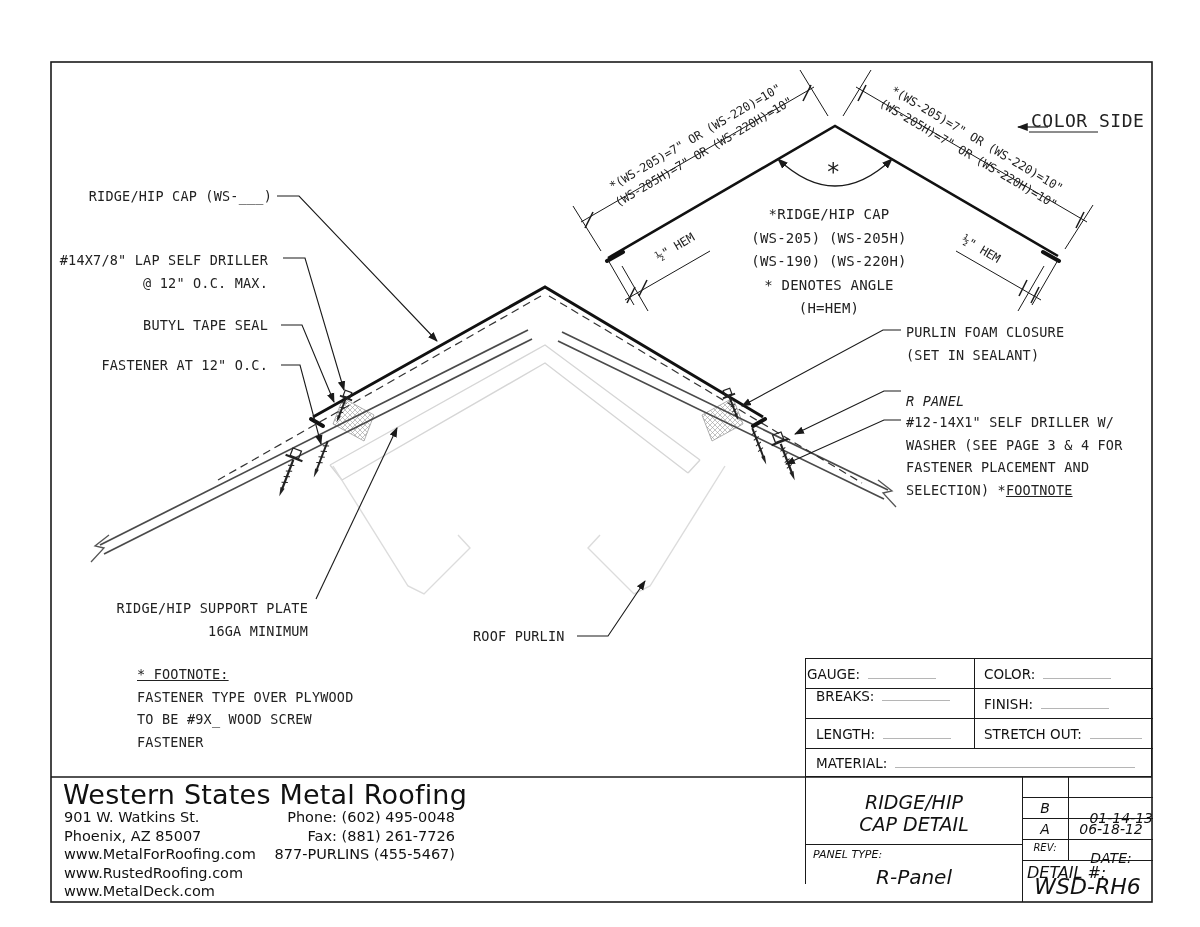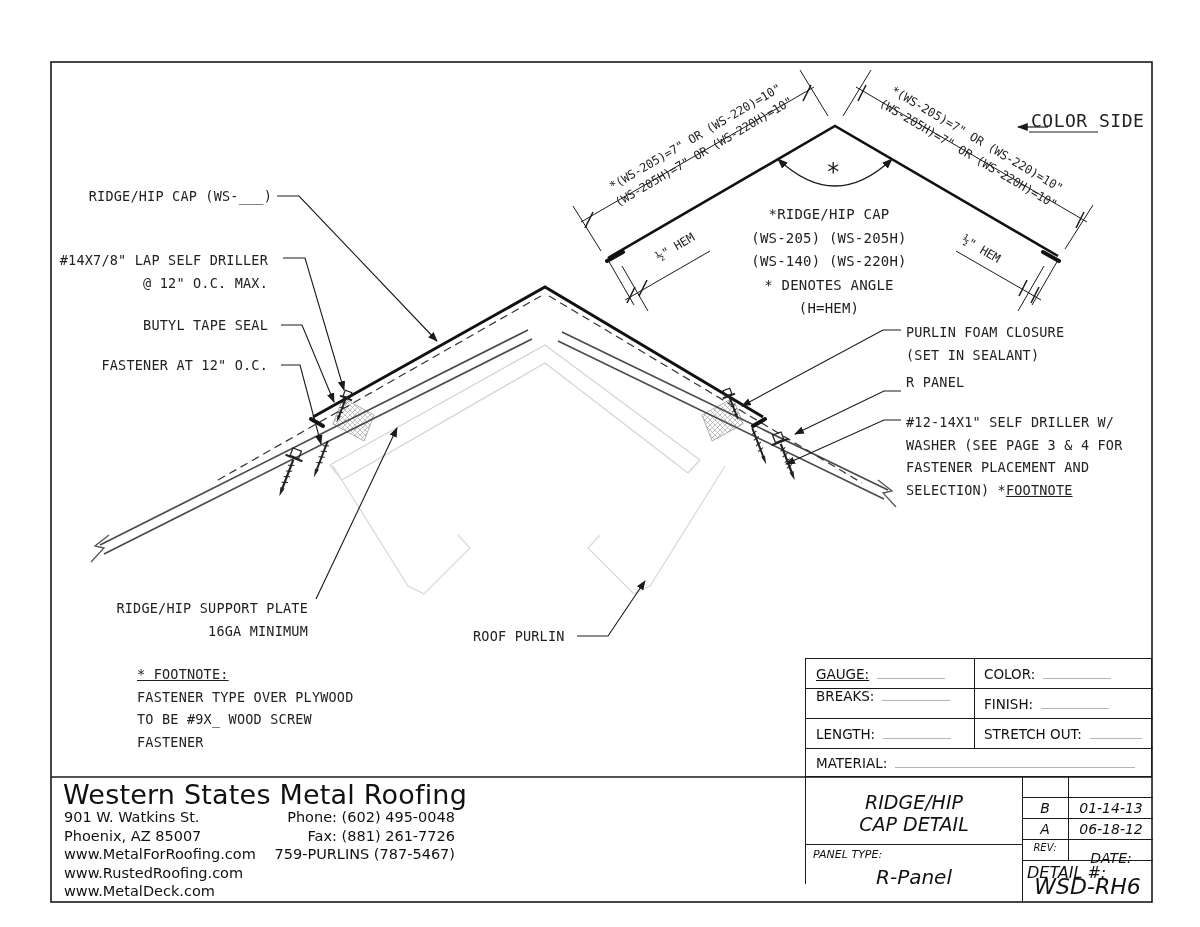--- a/index.html
+++ b/index.html
@@ -191,40 +191,40 @@
     <span class="ln">16GA MINIMUM</span>
   </div>
 
   <div class="cad" style="left:473px;top:628px;">ROOF PURLIN</div>
 
   <div class="cad" style="left:906px;top:321px;">
     <span class="ln">PURLIN FOAM CLOSURE</span>
     <span class="ln">(SET IN SEALANT)</span>
   </div>
 
-  <div class="cad" style="left:906px;top:374px;">R PANEL</div>
+  <div class="cad" style="left:906px;top:393px;font-style:italic;">R PANEL</div>
 
   <div class="cad" style="left:906px;top:411px;">
     <span class="ln">#12-14X1" SELF DRILLER W/</span>
     <span class="ln">WASHER (SEE PAGE 3 &amp; 4 FOR</span>
     <span class="ln">FASTENER PLACEMENT AND</span>
     <span class="ln"><span>SELECTION) *</span><span class="u">FOOTNOTE</span></span>
   </div>
 
   <div class="cad" style="left:137px;top:663px;">
     <span class="ln u">* FOOTNOTE:</span>
     <span class="ln">FASTENER TYPE OVER PLYWOOD</span>
     <span class="ln">TO BE #9X_ WOOD SCREW</span>
     <span class="ln">FASTENER</span>
   </div>
 
   <div class="cad" style="left:700px;top:203px;width:258px;text-align:center;font-size:14px;">
     <span class="ln" style="line-height:23.5px;">*RIDGE/HIP CAP</span>
     <span class="ln" style="line-height:23.5px;">(WS-205) (WS-205H)</span>
-    <span class="ln" style="line-height:23.5px;">(WS-140) (WS-220H)</span>
+    <span class="ln" style="line-height:23.5px;">(WS-190) (WS-220H)</span>
     <span class="ln" style="line-height:23.5px;">* DENOTES ANGLE</span>
     <span class="ln" style="line-height:23.5px;">(H=HEM)</span>
   </div>
 
   <div class="dimtxt" style="left:557px;top:128px;width:285px;transform:rotate(-30.5deg);">
     <span class="ln">*(WS-205)=7" OR (WS-220)=10"</span>
     <span class="ln">(WS-205H)=7" OR (WS-220H)=10"</span>
   </div>
   <div class="dimtxt" style="left:830px;top:130px;width:285px;transform:rotate(30.5deg);">
     <span class="ln">*(WS-205)=7" OR (WS-220)=10"</span>
@@ -235,21 +235,21 @@
 
   <div class="cad" style="left:1031px;top:110px;font-size:18px;letter-spacing:0.5px;">COLOR SIDE</div>
   <div class="cad" style="left:826px;top:158px;font-size:24px;">*</div>
 
   <div class="abs" style="left:805px;top:658px;width:347px;height:119px;border:1.4px solid #1a1a1a;box-sizing:border-box;">
     <div class="tb-line" style="left:0;top:29px;width:347px;height:1.3px;"></div>
     <div class="tb-line" style="left:0;top:59px;width:347px;height:1.3px;"></div>
     <div class="tb-line" style="left:0;top:89px;width:347px;height:1.3px;"></div>
     <div class="tb-line" style="left:168px;top:0;width:1.3px;height:89px;"></div>
 
-    <div class="sans cell-label abs" style="left:10px;top:6px;text-decoration:underline;"><span>GAUGE:</span><span class="blank" style="width:68px;"></span></div>
+    <div class="sans cell-label abs" style="left:1px;top:6px;"><span>GAUGE:</span><span class="blank" style="width:68px;"></span></div>
     <div class="sans cell-label abs" style="left:178px;top:6px;"><span>COLOR:</span><span class="blank" style="width:68px;"></span></div>
     <div class="sans cell-label abs" style="left:10px;top:28px;"><span>BREAKS:</span><span class="blank" style="width:68px;"></span></div>
     <div class="sans cell-label abs" style="left:178px;top:36px;"><span>FINISH:</span><span class="blank" style="width:68px;"></span></div>
     <div class="sans cell-label abs" style="left:10px;top:66px;"><span>LENGTH:</span><span class="blank" style="width:68px;"></span></div>
     <div class="sans cell-label abs" style="left:178px;top:66px;"><span>STRETCH OUT:</span><span class="blank" style="width:52px;"></span></div>
     <div class="sans cell-label abs" style="left:10px;top:95px;"><span>MATERIAL:</span><span class="blank" style="width:240px;"></span></div>
   </div>
 
   <div class="abs" style="left:805px;top:777px;width:347px;height:107px;border-left:1.4px solid #1a1a1a;box-sizing:border-box;font-style:italic;">
 
@@ -262,36 +262,36 @@
     <div class="sans abs" style="left:0;top:88px;width:216px;text-align:center;font-size:20px;">R-Panel</div>
 
     <div class="tb-line" style="left:216px;top:0;width:1.3px;height:125px;"></div>
     <div class="tb-line" style="left:262px;top:0;width:1.3px;height:83px;"></div>
     <div class="tb-line" style="left:216px;top:20px;width:131px;height:1.2px;"></div>
     <div class="tb-line" style="left:216px;top:41px;width:131px;height:1.2px;"></div>
     <div class="tb-line" style="left:216px;top:62px;width:131px;height:1.2px;"></div>
     <div class="tb-line" style="left:216px;top:83px;width:131px;height:1.2px;"></div>
 
     <div class="sans abs" style="left:216px;top:23px;width:46px;text-align:center;font-size:14px;">B</div>
-    <div class="sans abs" style="left:263px;top:23px;width:84px;text-align:center;font-size:14px;">01-14-13</div>
+    <div class="sans abs" style="left:263px;top:33px;width:84px;text-align:right;font-size:14px;">01-14-13</div>
     <div class="sans abs" style="left:216px;top:44px;width:46px;text-align:center;font-size:14px;">A</div>
     <div class="sans abs" style="left:263px;top:44px;width:84px;text-align:center;font-size:14px;">06-18-12</div>
     <div class="sans abs" style="left:216px;top:65px;width:46px;text-align:center;font-size:10px;">REV:</div>
     <div class="sans abs" style="left:263px;top:73px;width:84px;text-align:center;font-size:14px;">DATE:</div>
     <div class="sans abs" style="left:221px;top:86px;font-size:16px;">DETAIL #:</div>
     <div class="sans abs" style="left:216px;top:97px;width:131px;text-align:center;font-size:22px;">WSD-RH6</div>
   </div>
 
   <div class="sans abs" style="left:63px;top:779px;font-size:27px;font-weight:500;letter-spacing:0.2px;">Western States Metal Roofing</div>
   <div class="sans abs" style="left:64px;top:808px;font-size:14.5px;line-height:18.5px;">
     <div>901 W. Watkins St.</div>
     <div>Phoenix, AZ 85007</div>
     <div>www.MetalForRoofing.com</div>
     <div>www.RustedRoofing.com</div>
     <div>www.MetalDeck.com</div>
   </div>
   <div class="sans abs" style="left:245px;top:808px;width:210px;text-align:right;font-size:14.5px;line-height:18.5px;">
     <div>Phone: (602) 495-0048</div>
     <div>Fax: (881) 261-7726</div>
-    <div>759-PURLINS (787-5467)</div>
+    <div>877-PURLINS (455-5467)</div>
   </div>
 
 </div>
 
 </body></html>

